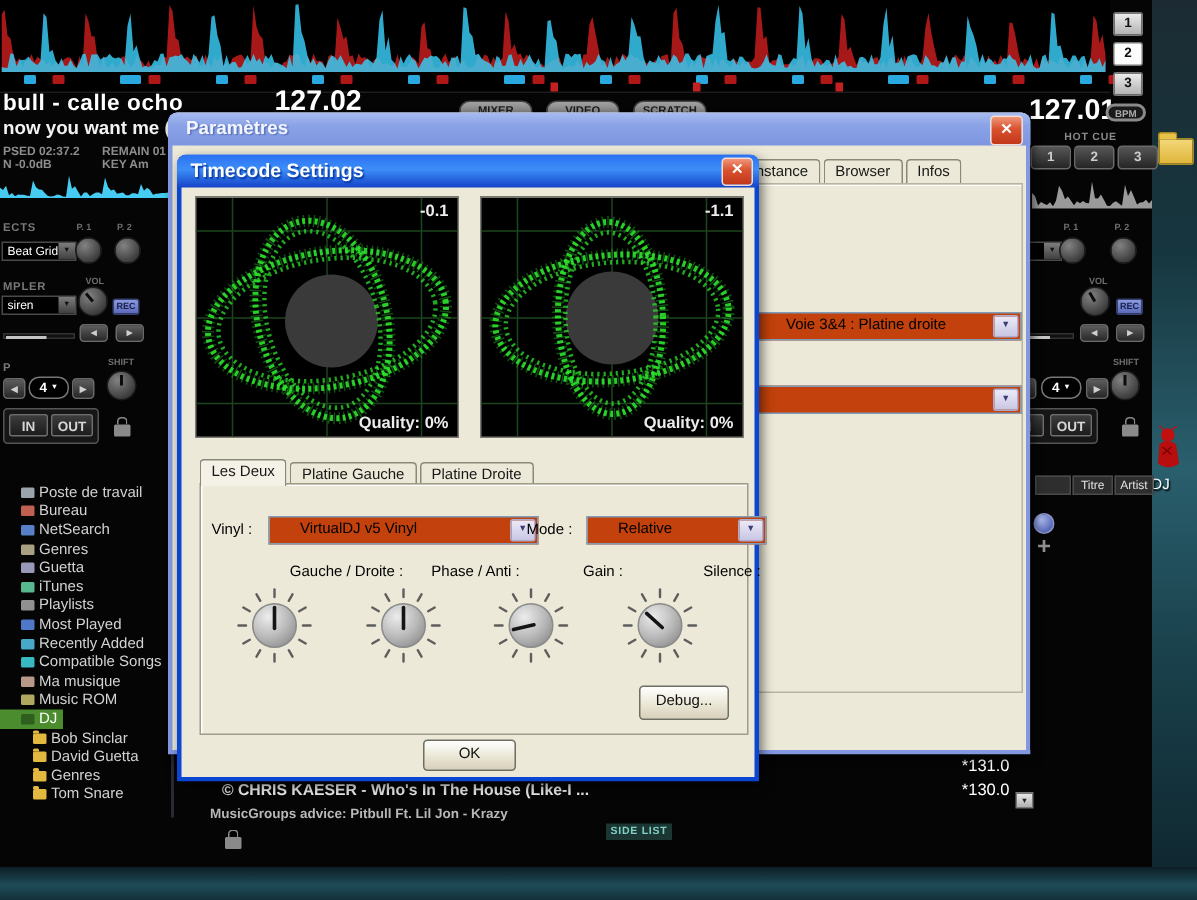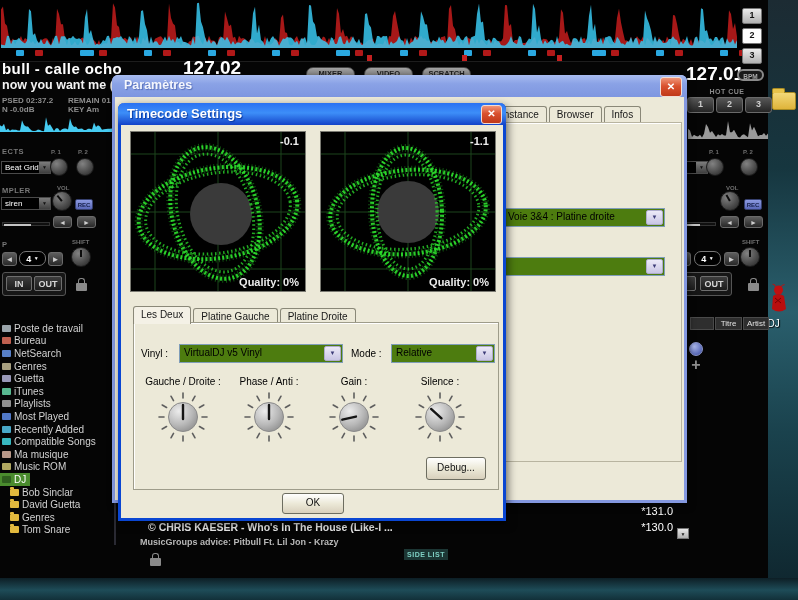--- a/index.html
+++ b/index.html
@@ -69,21 +69,21 @@
   .recbtn{background:linear-gradient(#8c9ae0,#5a68b8);border:1px solid #36406e;border-radius:2px;
     color:#16204a;font-size:6px;font-weight:bold;text-align:center;line-height:10px;}
   .lock{width:11px;height:8px;background:#8a8a8a;border-radius:1px;}
   .lock::before{content:"";position:absolute;left:2px;top:-5px;width:5px;height:4px;border:1.5px solid #8a8a8a;
     border-bottom:none;border-radius:3px 3px 0 0;}
   .loop4{background:#000;border:1px solid #777;border-radius:7px;color:#fff;font-size:9px;font-weight:bold;
     text-align:center;line-height:13px;}
 
   
   .sidebar{left:0;top:322px;width:114px;height:224px;background:#050505;overflow:hidden;}
-  .sb-item{display:flex;align-items:center;height:12.6px;width:max-content;padding:0 4px 0 2px;
+  .sb-item{display:flex;align-items:center;height:12.6px;width:max-content;padding:0 4px 0 14px;
     color:#d2d2d2;font-size:10px;white-space:nowrap;}
   .sb-item.active{background:#4a8c2e;color:#fff;}
   .sb-item.indent{margin-left:8px;}
   .sb-ic{position:relative;width:9px;height:7px;margin-right:3px;border-radius:1px;background:#8a8a8a;flex:none;}
   .ic-folder{background:#e2b93e;}
   .ic-folder::before{content:"";position:absolute;top:-2px;left:0;width:4px;height:2px;background:inherit;border-radius:1px 1px 0 0;}
   .ic-computer{background:#9aa4aa;} .ic-desktop{background:#c06050;} .ic-net{background:#5880c8;}
   .ic-genre{background:#a8a080;} .ic-history{background:#9898b8;} .ic-itunes{background:#58b890;}
   .ic-playlist{background:#909090;} .ic-most{background:#5078c8;} .ic-recent{background:#48a8c8;}
   .ic-compat{background:#38b8c0;} .ic-music{background:#b89888;} .ic-rom{background:#b0a860;}
@@ -121,32 +121,32 @@
   .tc-title{position:absolute;left:9px;top:3px;font-size:13px;font-weight:bold;color:#fff;
     text-shadow:1px 1px 1px #0838a0;}
   .xbtn{position:absolute;top:2px;width:20px;height:18px;border:1px solid #f2dcd4;border-radius:3px;
     background:linear-gradient(#f09578,#d9512e 45%,#c03818);color:#fff;font-size:10px;font-weight:bold;
     text-align:center;line-height:17px;}
   .xptab{height:15px;background:#ece9d8;border:1px solid #8a8878;border-bottom:none;border-radius:3px 3px 0 0;
     font-size:10px;color:#181818;text-align:center;line-height:15px;padding:0 7px;}
   .xptab.active{height:17px;background:#f4f1e6;position:relative;z-index:2;}
   .tabs-row{display:flex;align-items:flex-end;gap:2px;}
   .tabpage{border:1px solid #9e9c8a;box-shadow:inset 1px 1px 0 #fff;background:#ece9d8;}
-  .xcombo{height:17px;background:#4d7c0f;border:1px solid #7f9db9;font-size:10px;line-height:15px;
-    padding-left:4px;color:#000;white-space:nowrap;overflow:hidden;}
+  .xcombo{height:17px;background:#c2410c;border:1px solid #7f9db9;font-size:10px;line-height:15px;
+    padding-left:20px;color:#000;white-space:nowrap;overflow:hidden;}
   .xcombo .xarr{position:absolute;right:1px;top:1px;bottom:1px;width:15px;border:1px solid #aeaccc;border-radius:2px;
     background:linear-gradient(#eceaf8,#c9c6e4);color:#3c3c78;font-size:6px;text-align:center;line-height:13px;}
   .xpbtn{background:linear-gradient(#ffffff,#ece9d8 50%,#d8d0bc);border:1px solid #6d6d60;border-radius:3px;
     font-size:10px;color:#111;text-align:center;}
   .xlabel{font-size:10px;color:#000;white-space:nowrap;}
 
   .scope{width:174px;height:159px;background:#000;border:1px solid #7a7a72;}
   .scope-val{position:absolute;right:6px;top:3px;font-size:11px;font-weight:bold;color:#ececec;}
   .scope-q{position:absolute;right:6px;bottom:3px;font-size:11px;font-weight:bold;color:#ececec;}
-  .kn-label{position:absolute;width:96px;text-align:center;font-size:10px;color:#000;white-space:nowrap;}
+  .kn-label{position:absolute;width:96px;text-align:center;font-size:10px;color:#000;white-space:nowrap;margin-left:48px;}
   .tc-knob{position:absolute;width:52px;height:52px;}
   .knob-rays line{stroke:#5e5e5e;stroke-width:1.6;stroke-linecap:round;}
 </style>
 </head>
 <body>
 
 <div class="screen">
 
   <div class="a desk-right"></div>
   <div class="a desk-bottom"></div>

